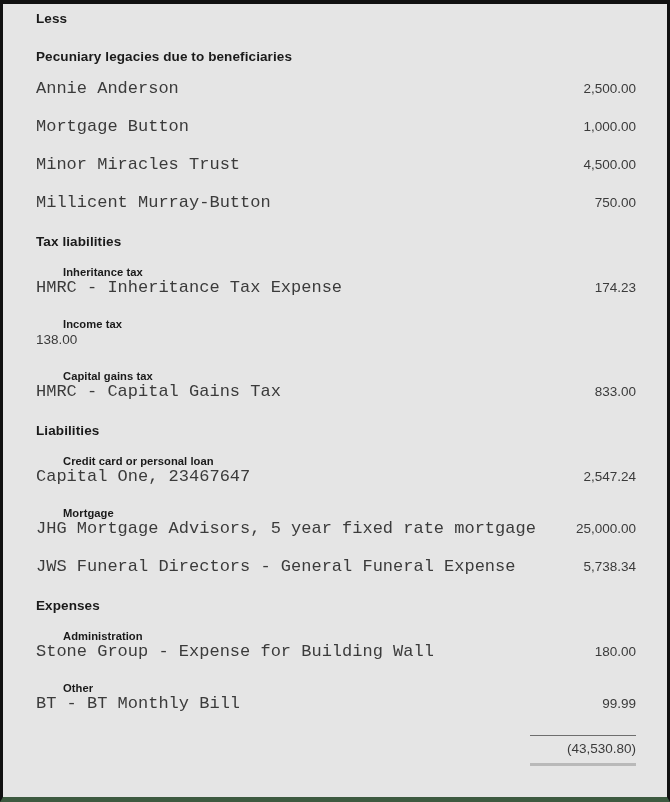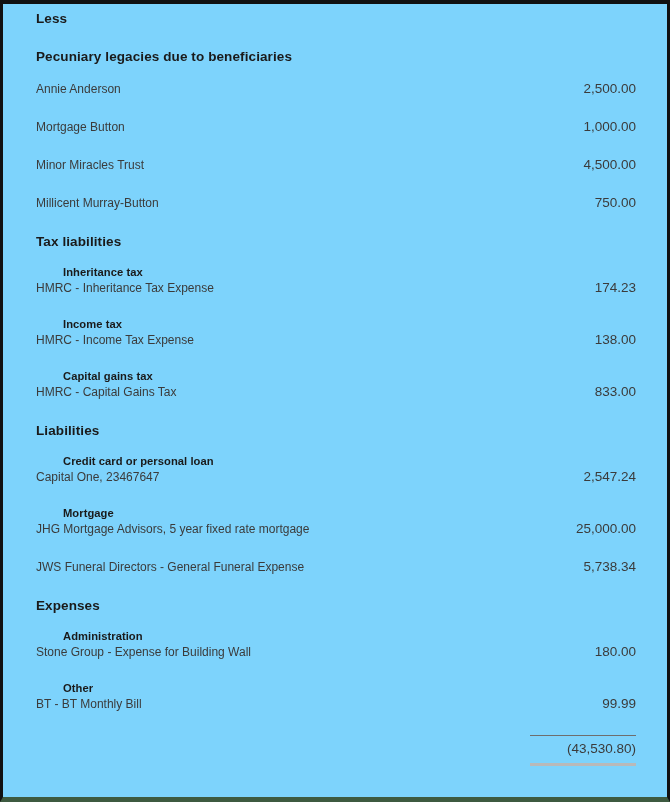--- a/index.html
+++ b/index.html
@@ -11,21 +11,21 @@
   body {
     font-family: "Liberation Sans", sans-serif;
     -webkit-font-smoothing: antialiased;
   }
 
   .page {
     position: relative;
     width: 670px;
     height: 802px;
     box-sizing: border-box;
-    background: #7dd3fc;
+    background: #e5e5e5;
     border-top: 4px solid #111111;
     border-left: 3px solid #111111;
     border-right: 3px solid #111111;
     border-bottom: 5px solid #3d5a40;
     overflow: hidden;
   }
 
   .sheet {
     box-sizing: border-box;
     padding: 0 31px 0 33px;
@@ -42,23 +42,24 @@
   }
 
   
   .row {
     display: flex;
     align-items: baseline;
     justify-content: space-between;
     line-height: 18px;
   }
   .row .desc {
-    font-size: 12px;
+    font-size: 17px;
     color: #3b3b3b;
     white-space: nowrap;
+    font-family: Liberation Mono, monospace;
   }
   .row .amt {
     font-size: 13.5px;
     color: #3b3b3b;
     text-align: left;
     white-space: nowrap;
     flex: 0 0 auto;
   }
 
   
@@ -140,21 +141,20 @@
           <div class="pad-group">
             <div class="sub-label">Inheritance tax</div>
             <div class="row ">
               <div class="desc">HMRC - Inheritance Tax Expense</div>
               <div class="amt">174.23</div>
             </div>
           </div>
           <div class="pad-subsec-top">
             <div class="sub-label">Income tax</div>
             <div class="row ">
-              <div class="desc">HMRC - Income Tax Expense</div>
               <div class="amt">138.00</div>
             </div>
           </div>
           <div class="pad-subsec-top">
             <div class="sub-label">Capital gains tax</div>
             <div class="row ">
               <div class="desc">HMRC - Capital Gains Tax</div>
               <div class="amt">833.00</div>
             </div>
           </div>

